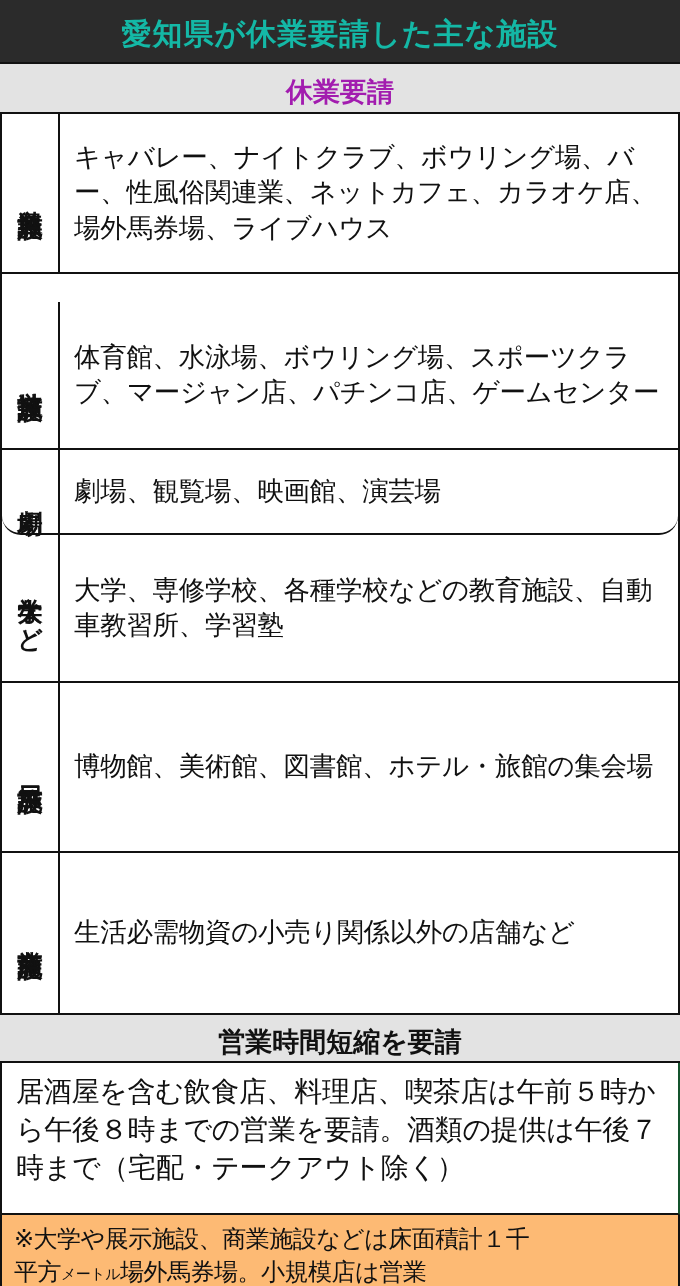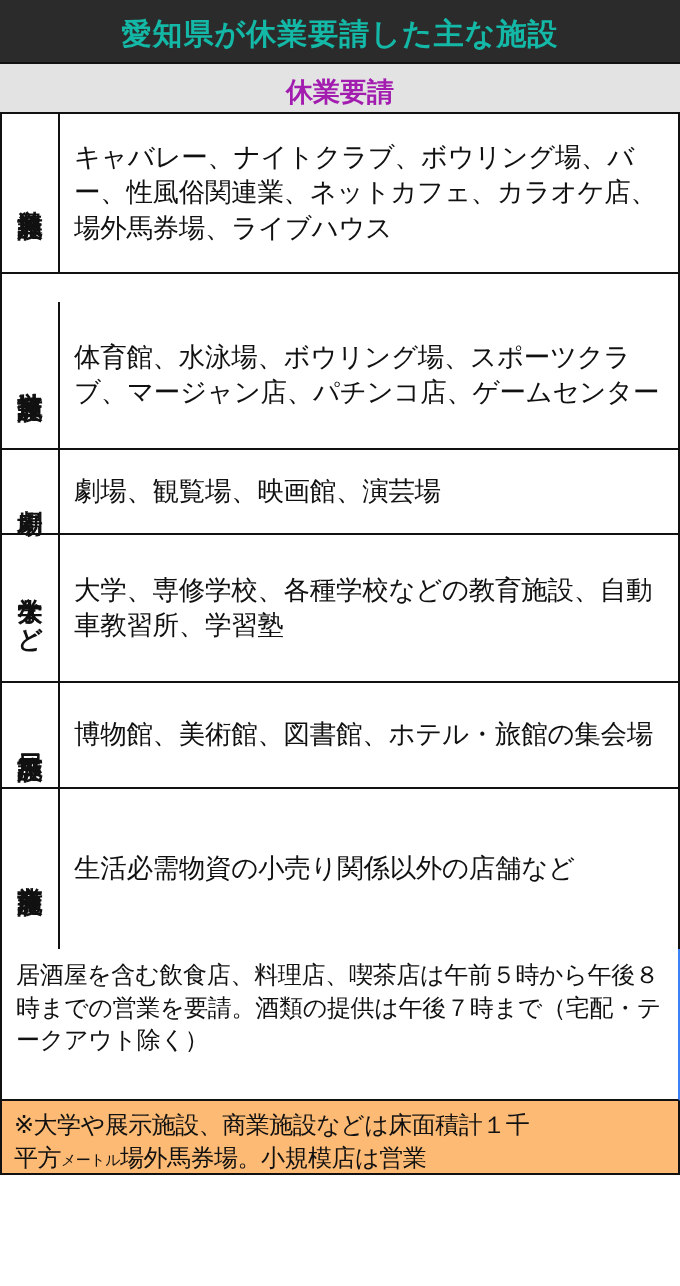--- a/index.html
+++ b/index.html
@@ -77,44 +77,44 @@
     box-sizing: border-box;
     padding: 10px 10px 10px 14px;
     font-size: 26.5px;
     line-height: 1.34;
     display: flex;
     align-items: center;
     letter-spacing: -0.3px;
   }
   .row.r1 { height: 160px; }
   .row.r2 { height: 148px; margin-top: 28px; }
-  .row.r3 { height: 85px; }
+  .row.r3 { height: 85px; border-radius: 19px; }
   .row.r4 { height: 148px; }
-  .row.r5 { height: 106px; }
+  .row.r5 { height: 170px; }
   .row.r6 { height: 160px; }
 
   .shorten-head {
     background: #e3e3e3;
     color: #111111;
     text-align: center;
     font-size: 27px;
     font-weight: bold;
     padding: 9px 0 11px;
     box-sizing: border-box;
     border-top: 2px solid #111111;
     border-bottom: 2px solid #111111;
     height: 50px;
   }
   .shorten-body {
     border-left: 2px solid #111111;
-    border-right: 2px solid #3b82f6;
+    border-right: 2px solid #14532d;
     border-bottom: 2px solid #111111;
     box-sizing: border-box;
     padding: 10px 12px 12px 14px;
-    font-size: 24px;
+    font-size: 28px;
     line-height: 1.36;
     letter-spacing: -0.3px;
     height: 152px;
   }
   .footnote {
     background: #fdba74;
     border-left: 2px solid #111111;
     border-right: 2px solid #111111;
     border-bottom: 2px solid #111111;
     box-sizing: border-box;
@@ -165,20 +165,21 @@
       <div class="desc">博物館、美術館、図書館、ホテル・旅館の集会場</div>
     </div>
 
     <div class="row r6">
       <div class="cat">商業施設</div>
       <div class="desc">生活必需物資の小売り関係以外の店舗など</div>
     </div>
 
   </div>
 
+  <div class="shorten-head">営業時間短縮を要請</div>
 
   <div class="shorten-body">居酒屋を含む飲食店、料理店、喫茶店は午前５時から午後８時までの営業を要請。酒類の提供は午後７時まで（宅配・テークアウト除く）</div>
 
   <div class="footnote">
     <span>※大学や展示施設、商業施設などは床面積計１千</span><br>
     <span>平方</span><span class="small-unit">メートル</span><span>場外馬券場。小規模店は営業</span>
   </div>
 
 </div>
 

